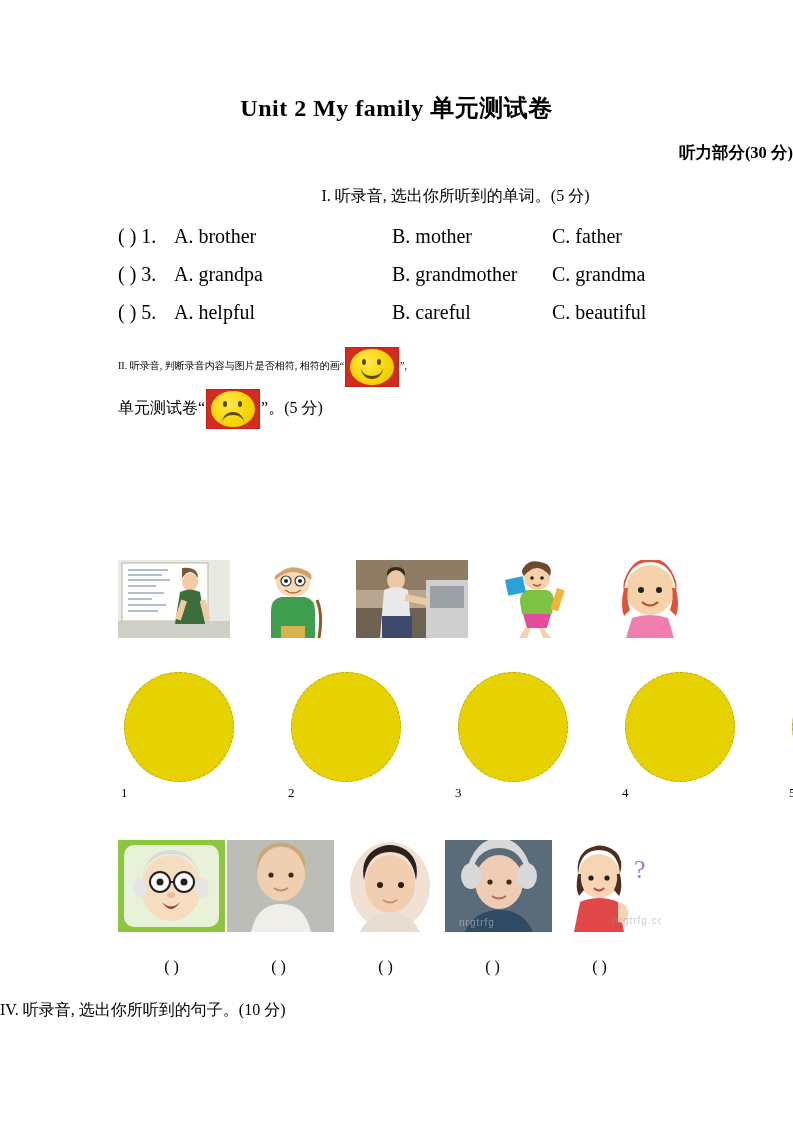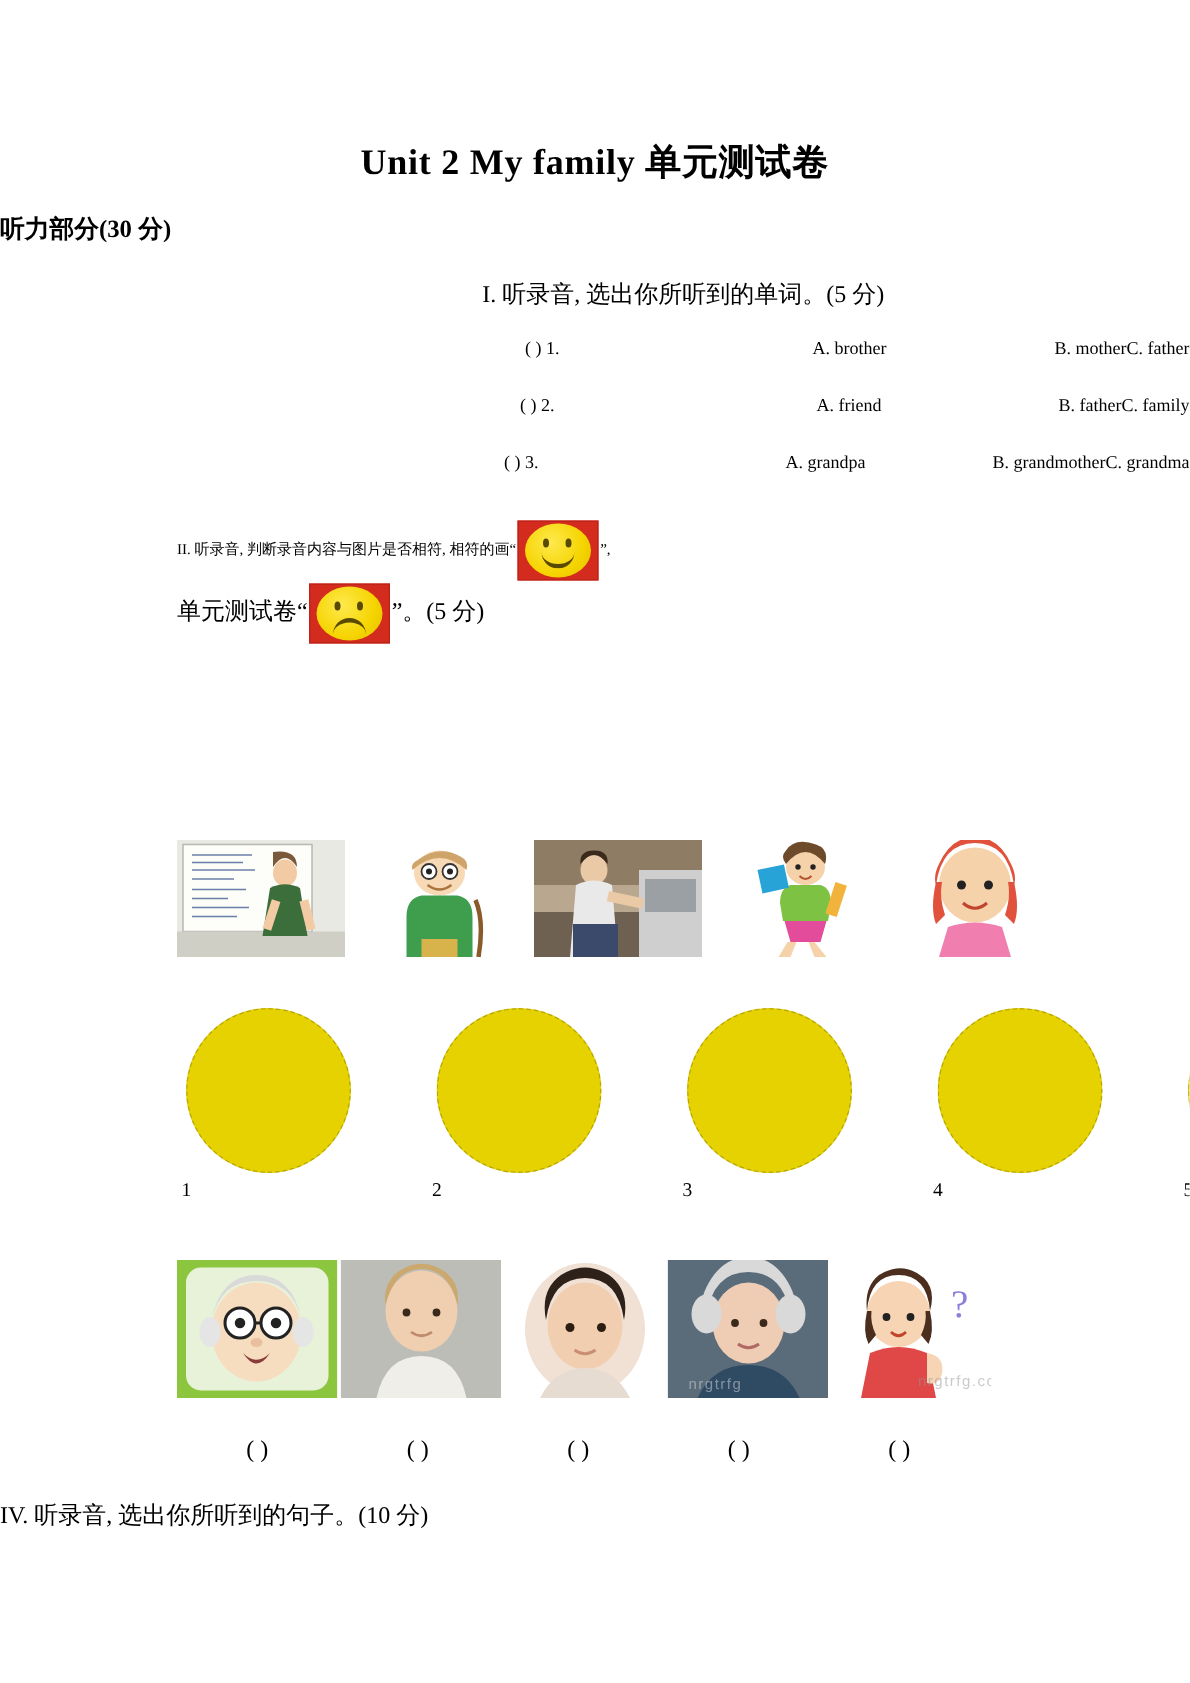--- a/index.html
+++ b/index.html
@@ -24,38 +24,37 @@
     padding: 0;
   }
   .title {
     text-align: center;
     font-size: 24px;
     font-weight: bold;
     margin-top: 92px;
     letter-spacing: 0.5px;
   }
   .subtitle {
-    text-align: left;
+    text-align: right;
     font-size: 16.5px;
     font-weight: bold;
     margin-top: 18px;
   }
   .section-line {
     font-size: 16px;
     margin-left: 118px;
     margin-top: 22px;
     text-align: center;
   }
   .mc-row {
-    font-size: 12px;
+    font-size: 20px;
     margin-left: 118px;
     margin-top: 18px;
     position: relative;
     height: 20px;
-    text-align: right;
   }
   .mc-paren {
     display: inline-block;
     width: 56px;
   }
   .mc-a {
     display: inline-block;
     width: 218px;
   }
   .mc-b {
@@ -193,24 +192,24 @@
   <div class="title">Unit 2 My family  单元测试卷</div>
 
   <div class="subtitle">听力部分(30 分)</div>
 
   <div class="section-line">I. 听录音, 选出你所听到的单词。(5 分)</div>
 
   <div class="mc-row">
     <span class="mc-paren">(      ) 1.</span><span class="mc-a">A. brother</span><span class="mc-b">B. mother</span><span class="mc-c">C. father</span>
   </div>
   <div class="mc-row">
-    <span class="mc-paren">(      ) 2.</span><span class="mc-a">A. friend</span><span class="mc-b">B. father</span><span class="mc-c">C. family</span>
+    <span class="mc-paren">(      ) 3.</span><span class="mc-a">A. grandpa</span><span class="mc-b">B. grandmother</span><span class="mc-c"> C. grandma</span>
   </div>
   <div class="mc-row">
-    <span class="mc-paren">(      ) 3.</span><span class="mc-a">A. grandpa</span><span class="mc-b">B. grandmother</span><span class="mc-c"> C. grandma</span>
+    <span class="mc-paren">(      ) 5.</span><span class="mc-a">A. helpful</span><span class="mc-b">B. careful</span><span class="mc-c">C. beautiful</span>
   </div>
 
   <div class="para">
     <span>II. 听录音, 判断录音内容与图片是否相符, 相符的画“</span><span class="face-box"><span class="ball"></span><span class="eye l"></span><span class="eye r"></span><span class="mouth-smile"></span></span><span>”,</span>
   </div>
   <div class="para2">
     <span>单元测试卷“</span><span class="face-box"><span class="ball"></span><span class="eye l"></span><span class="eye r"></span><span class="mouth-frown"></span></span><span>”。(5 分)</span>
   </div>
 
   <div class="pic-row" style="top:560px;">

